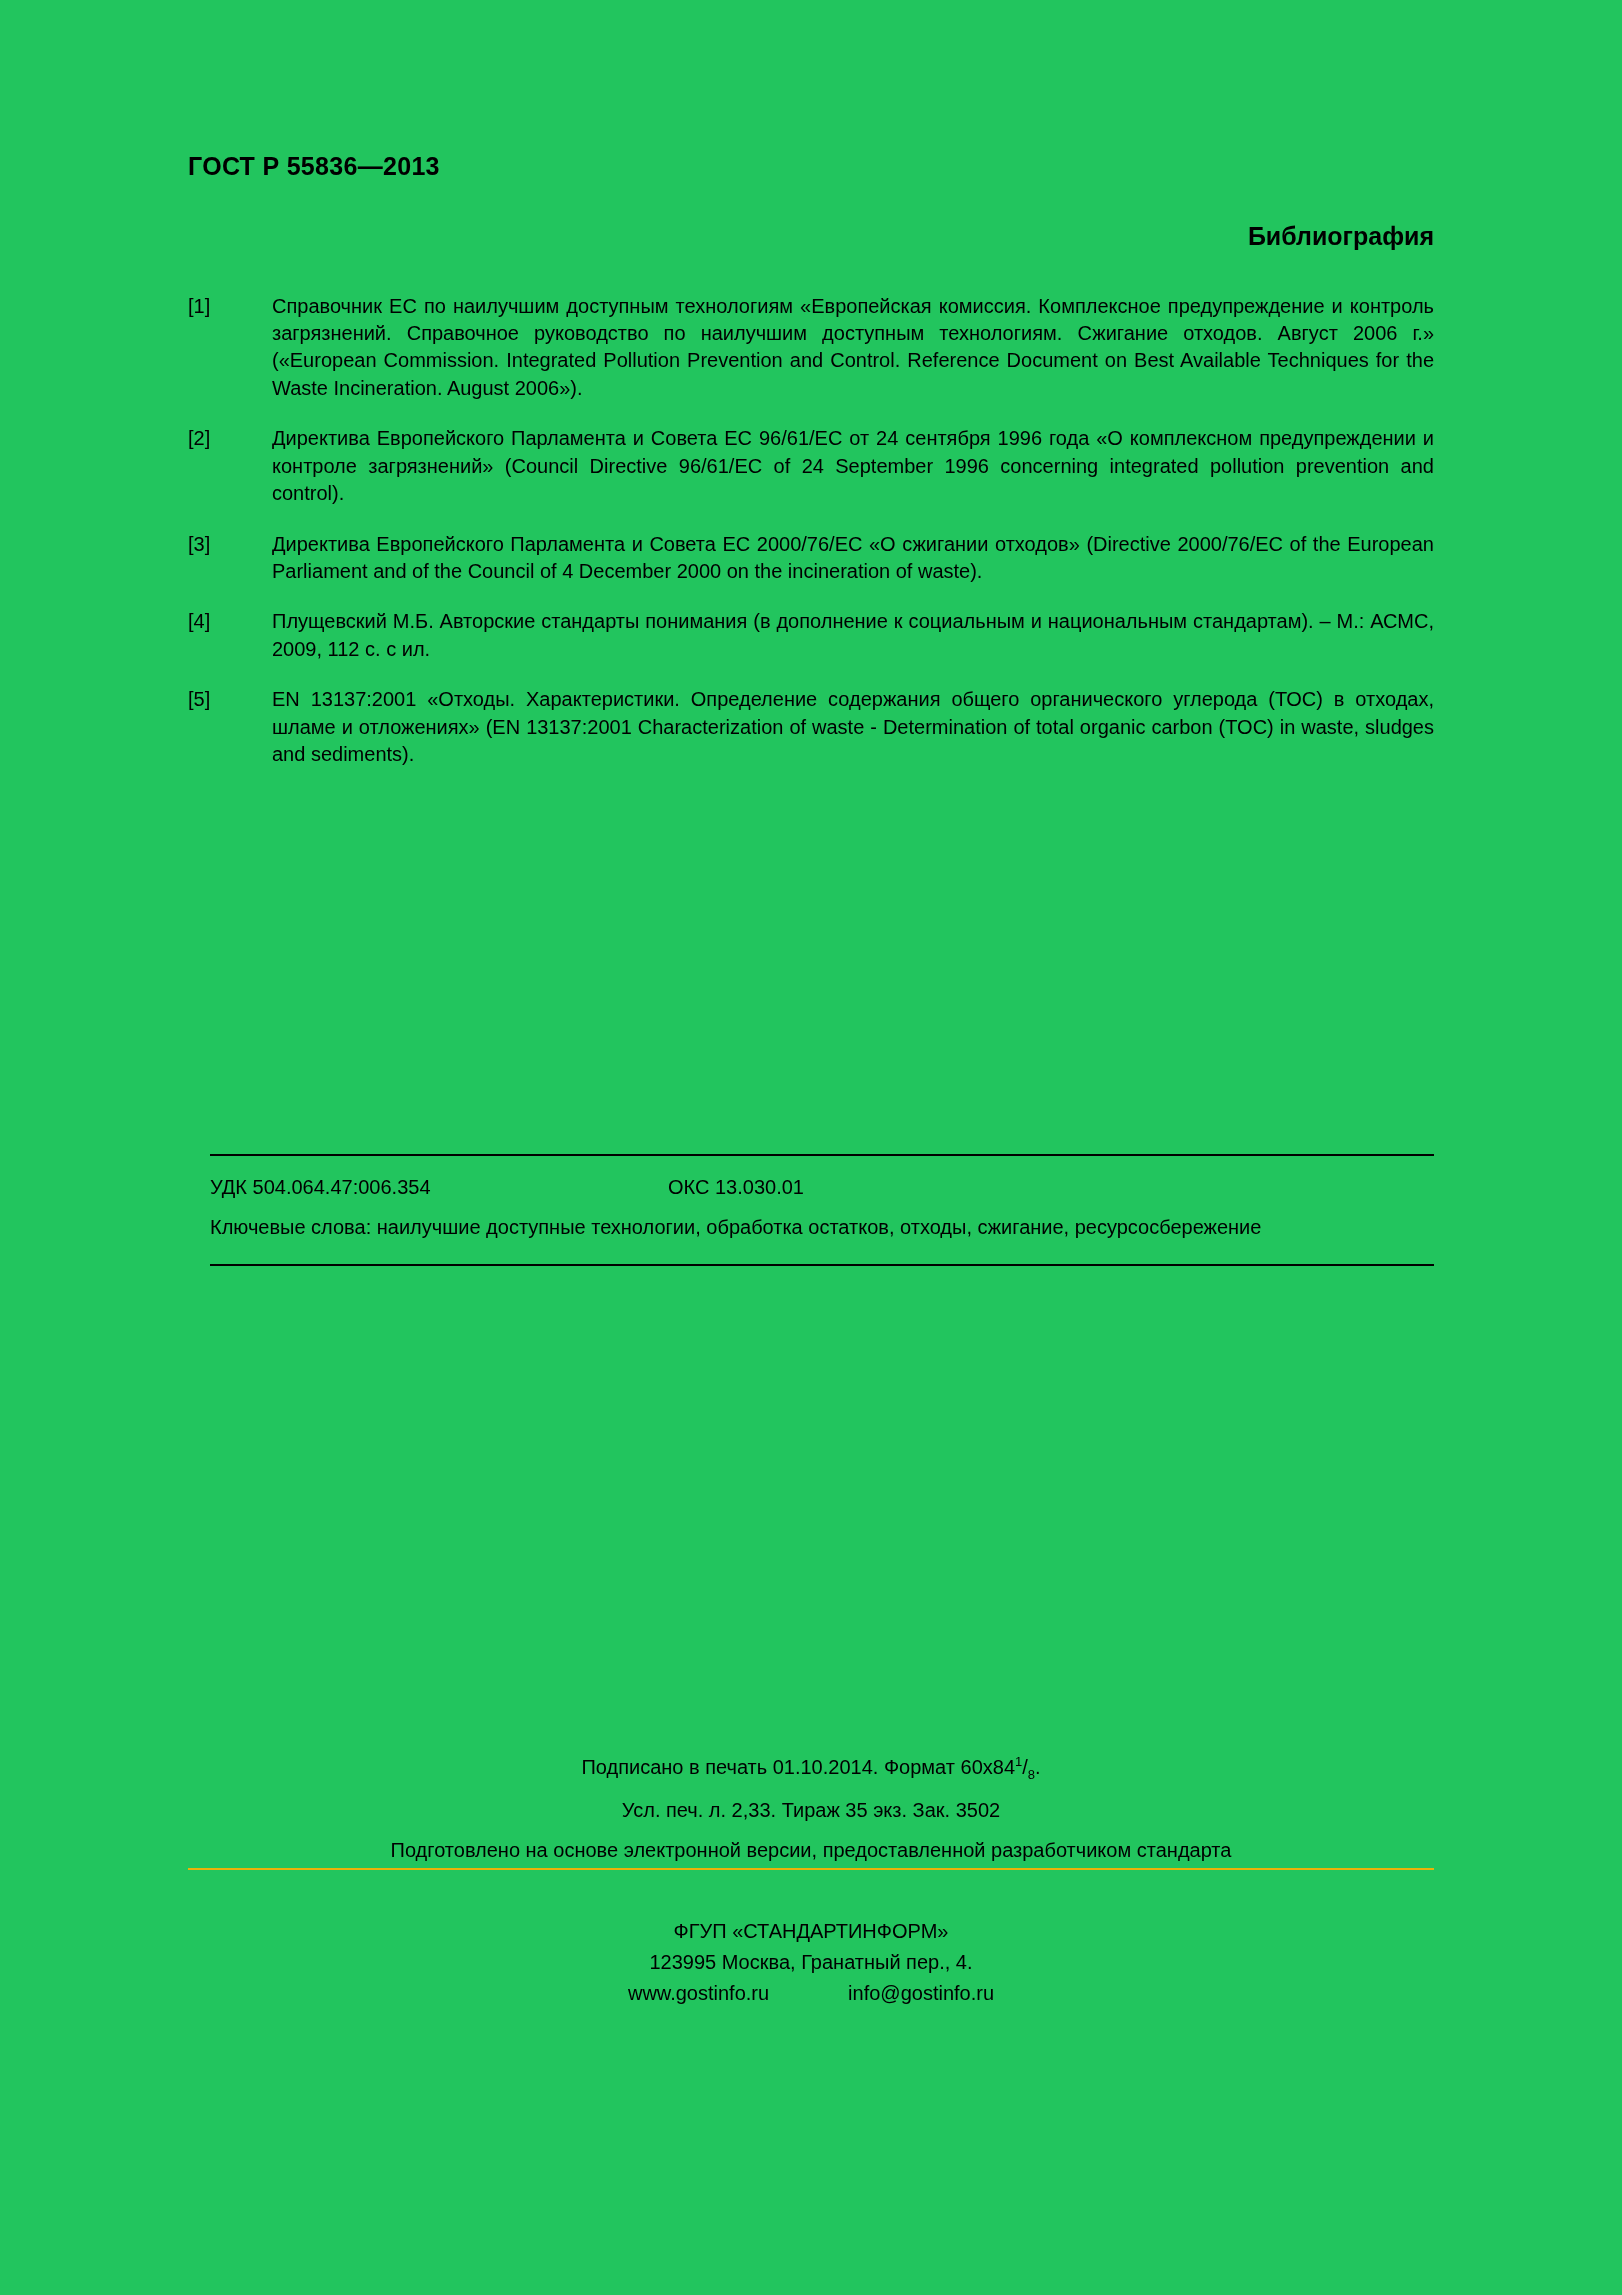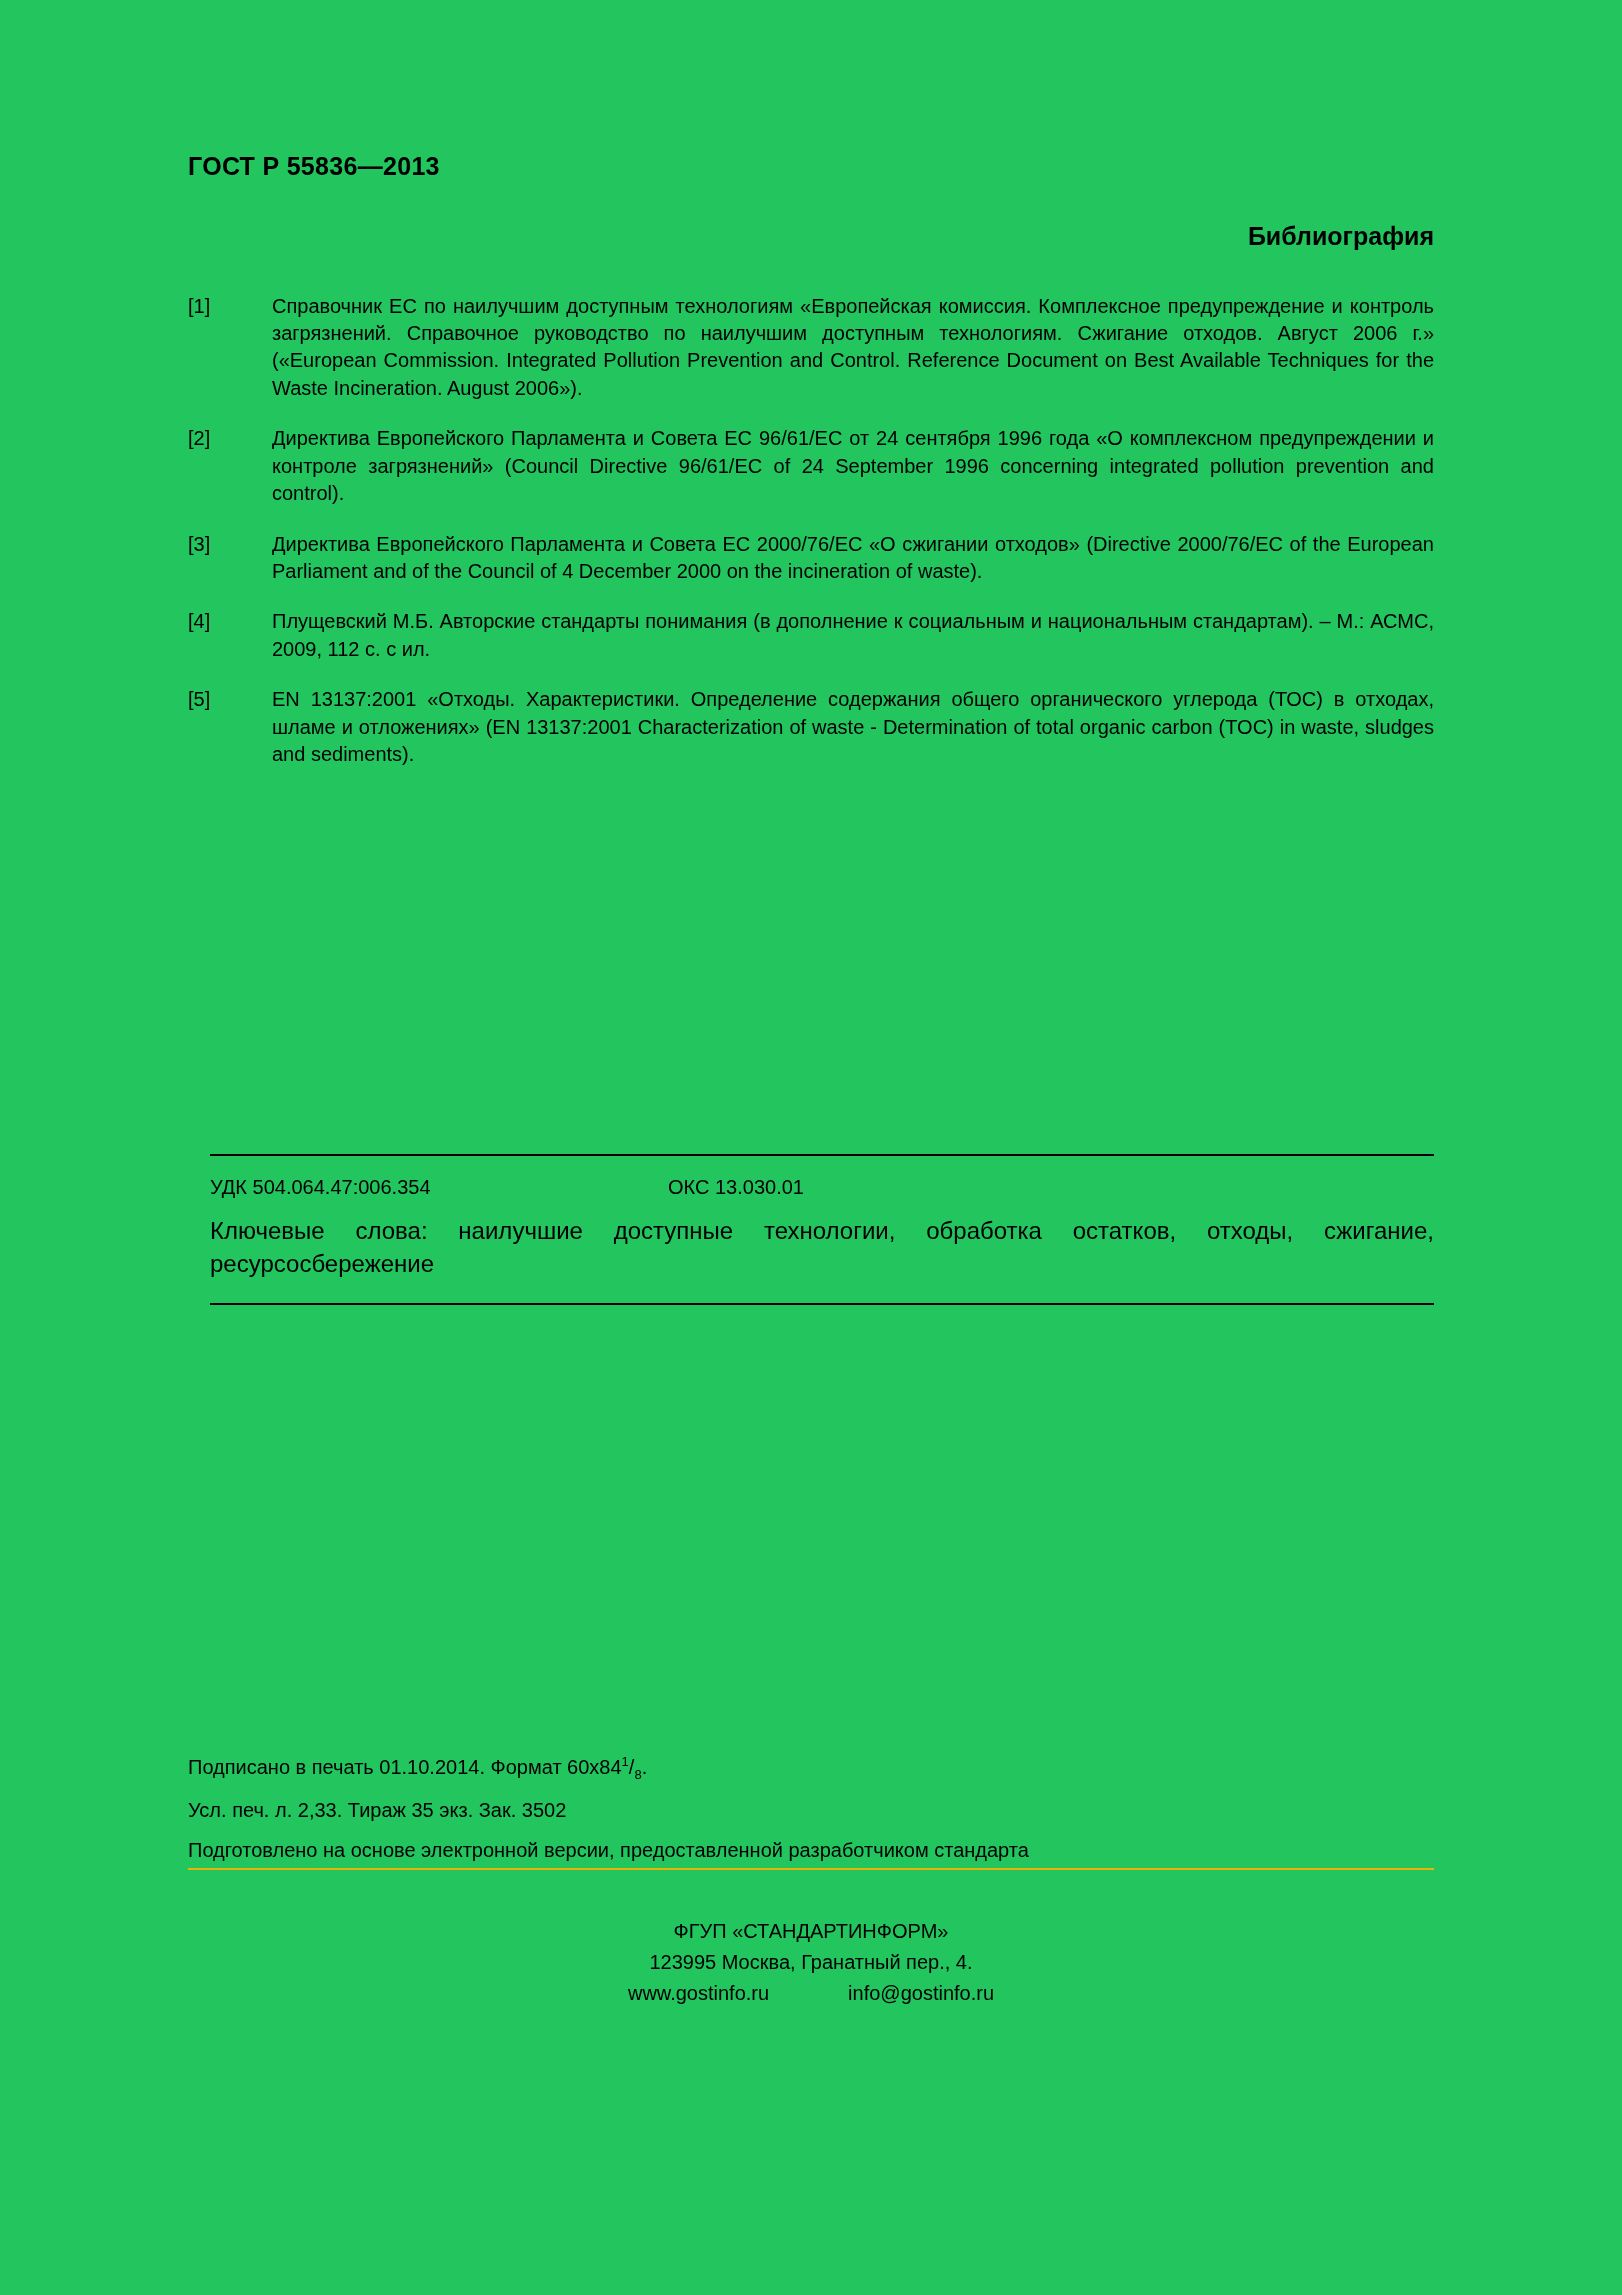--- a/index.html
+++ b/index.html
@@ -78,32 +78,33 @@
     padding-top: 19.6px;
     padding-bottom: 3.9px;
   }
   .udk-left {
     width: 458px;
   }
   .udk-right {
     flex: 1 1 auto;
   }
   .keywords {
-    font-size: 24px;
+    font-size: 20px;
     line-height: 1.38;
     text-align: justify;
     padding-top: 11.8px;
     padding-bottom: 22px;
   }
 
   .imprint {
     position: absolute;
     left: 188px;
     top: 1754px;
     width: 1246px;
+    text-align: center;
     font-size: 20px;
   }
   .imprint-line {
     margin-bottom: 17px;
   }
   .imprint-line.last {
     margin-bottom: 0;
   }
   sup.f {
     font-size: 13px;

